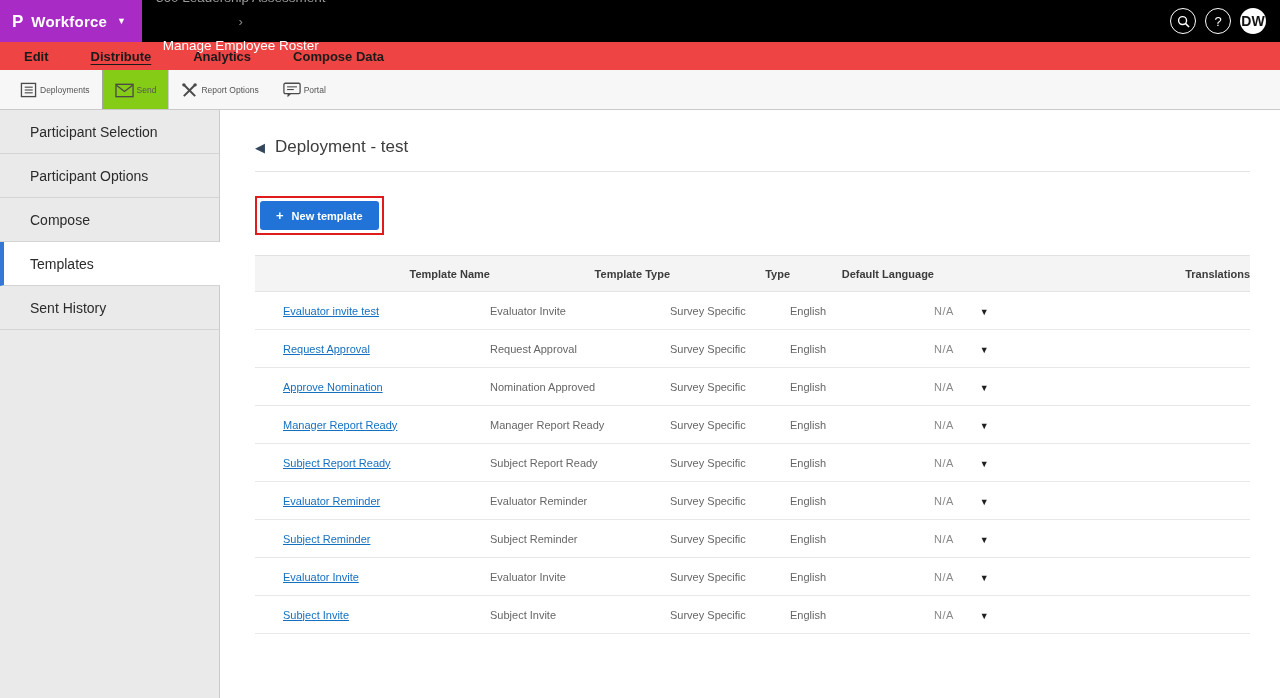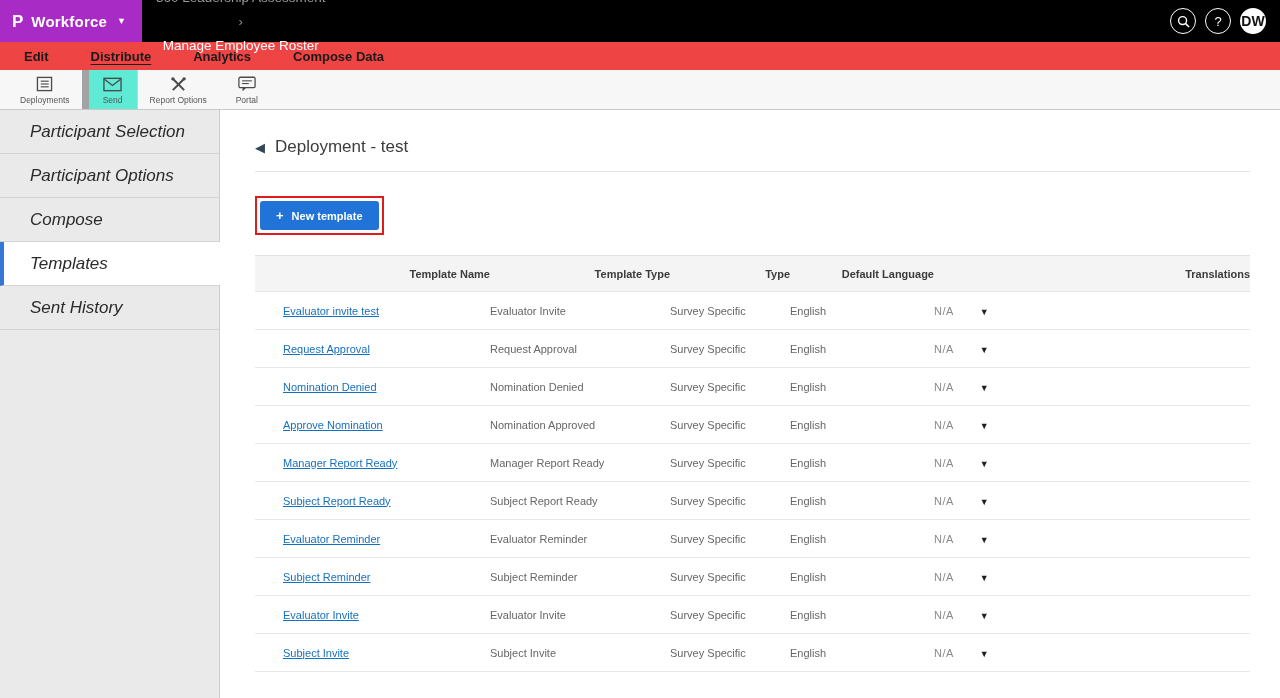--- a/index.html
+++ b/index.html
@@ -20,30 +20,30 @@
   .circle-btn { width: 26px; height: 26px; border-radius: 50%; border: 1.5px solid #fff; display: flex; align-items: center; justify-content: center; color: #fff; font-size: 13px; cursor: pointer; }
   .avatar { width: 26px; height: 26px; border-radius: 50%; background: #fff; color: #111; font-size: 14px; font-weight: bold; display: flex; align-items: center; justify-content: center; cursor: pointer; }
 
   
   .menubar { height: 28px; background: #ef4444; display: flex; align-items: center; padding-left: 24px; gap: 42px; }
   .menu-item { font-size: 13px; color: #1a1a1a; cursor: pointer; font-weight: bold; font-weight: 600; }
   .menu-item.active { text-decoration: underline; text-underline-offset: 3px; }
 
   
   .toolbar { height: 40px; background: #f7f7f7; border-bottom: 1px solid #c9c9c9; display: flex; align-items: stretch; padding-left: 8px; }
-  .tool { display: flex; flex-direction: column; align-items: center; justify-content: center; gap: 3px; padding: 3px 12px; min-width: 56px; cursor: pointer; }
-  .tool.active { background: #5eead4; border-left: 7px solid #a3a3a3; border-right: 1px solid #cfcfcf; }
+  .tool { display: flex; flex-direction: row; align-items: center; justify-content: center; gap: 3px; padding: 3px 12px; min-width: 56px; cursor: pointer; }
+  .tool.active { background: #84cc16; border-left: 1px solid #a3a3a3; border-right: 1px solid #cfcfcf; }
   .tool-icon { height: 17px; display: flex; align-items: flex-end; }
   .tool-icon svg { display: block; }
   .tool-label { font-size: 8.5px; color: #555; white-space: nowrap; }
 
   
   .body-row { display: flex; height: 588px; }
   .sidebar { width: 220px; background: #eaeaea; border-right: 1px solid #cccccc; flex: none; }
-  .side-item { height: 44px; display: flex; align-items: center; padding-left: 30px; font-size: 17px; color: #2b2b2b; border-bottom: 1px solid #d4d4d4; cursor: pointer; font-style: italic; }
+  .side-item { height: 44px; display: flex; align-items: center; padding-left: 30px; font-size: 14px; color: #2b2b2b; border-bottom: 1px solid #d4d4d4; cursor: pointer; }
   .side-item.active { background: #fff; border-left: 4px solid #3577d4; padding-left: 26px; margin-right: -1px; }
 
   .main { flex: 1; padding: 0 30px 0 35px; background: #fff; overflow: hidden; }
   .page-head { margin-top: 27px; display: flex; align-items: center; gap: 10px; }
   .back-chevron { color: #33475b; font-size: 13px; cursor: pointer; line-height: 1; }
   .page-title { font-size: 17px; font-weight: normal; color: #3d3d3d; }
   .head-rule { border: none; border-top: 1px solid #e4e4e4; margin-top: 14px; }
 
   .btn-annot { display: inline-block; border: 2px solid #e01b1b; padding: 3px; margin-top: 24px; }
   .btn-primary { background: #2173d8; color: #fff; border: none; border-radius: 3px; font-family: "Liberation Sans", sans-serif; font-size: 11px; font-weight: bold; padding: 8px 16px; display: flex; align-items: center; gap: 8px; cursor: pointer; }
@@ -184,27 +184,20 @@
             <td><span class="na">N/A</span><span class="caret-btn">▼</span></td>
           </tr>
           <tr>
             <td><a href="#" class="tpl-link">Request Approval</a></td>
             <td>Request Approval</td>
             <td>Survey Specific</td>
             <td>English</td>
             <td><span class="na">N/A</span><span class="caret-btn">▼</span></td>
           </tr>
           <tr>
-            <td><a href="#" class="tpl-link">Nomination Denied</a></td>
-            <td>Nomination Denied</td>
-            <td>Survey Specific</td>
-            <td>English</td>
-            <td><span class="na">N/A</span><span class="caret-btn">▼</span></td>
-          </tr>
-          <tr>
             <td><a href="#" class="tpl-link">Approve Nomination</a></td>
             <td>Nomination Approved</td>
             <td>Survey Specific</td>
             <td>English</td>
             <td><span class="na">N/A</span><span class="caret-btn">▼</span></td>
           </tr>
           <tr>
             <td><a href="#" class="tpl-link">Manager Report Ready</a></td>
             <td>Manager Report Ready</td>
             <td>Survey Specific</td>

